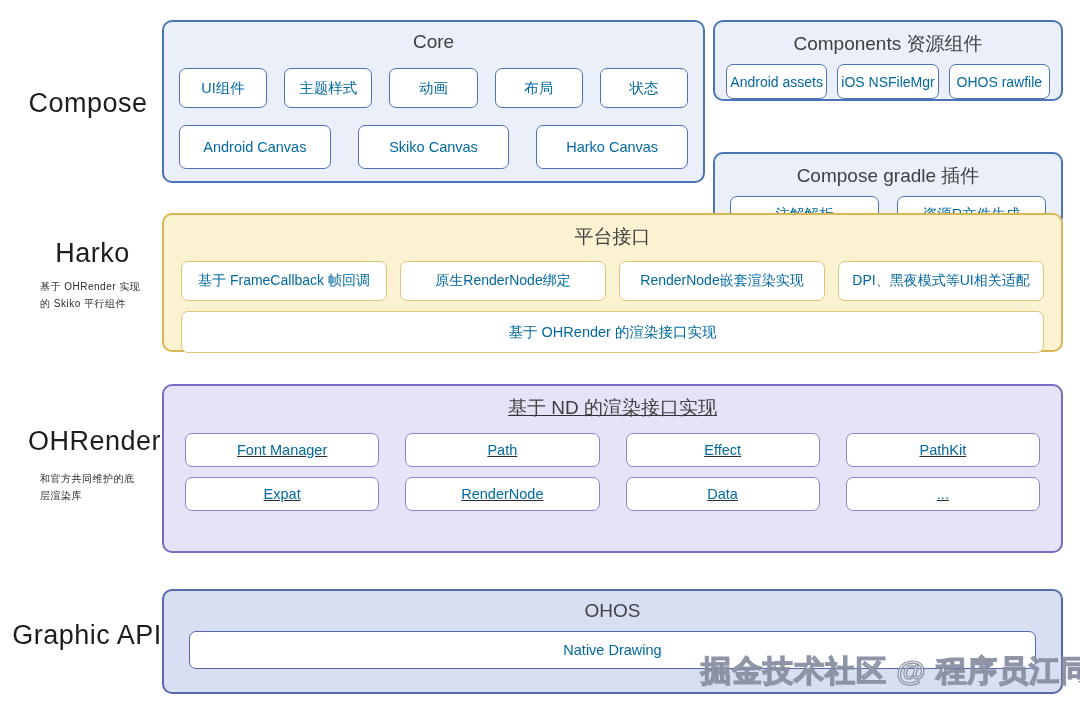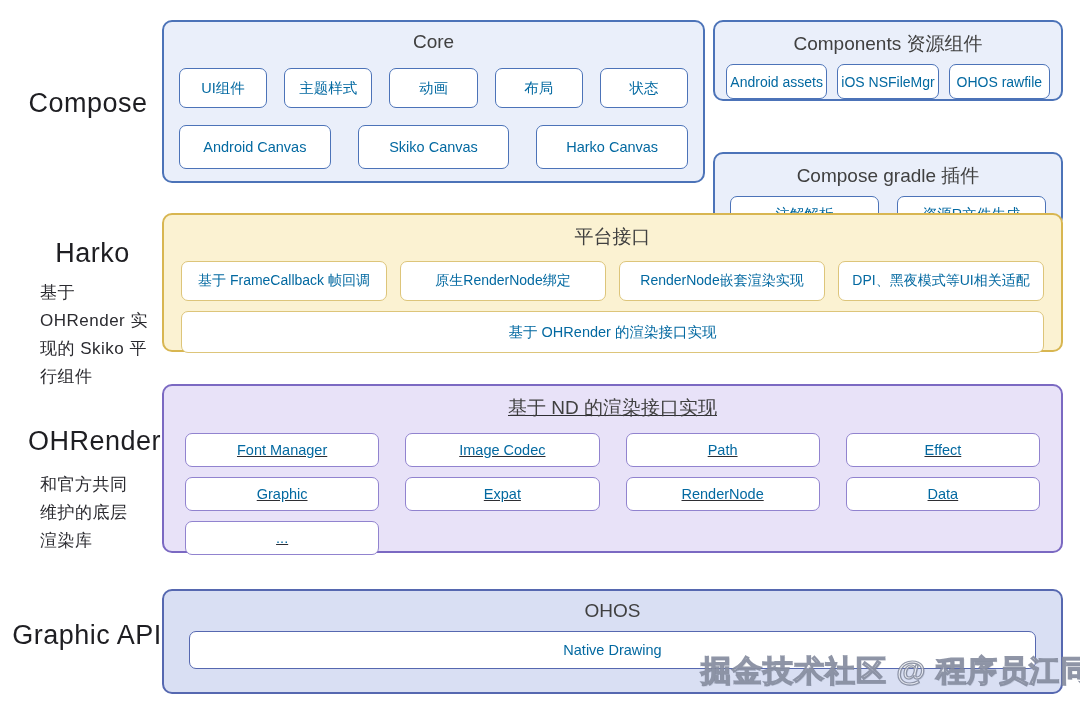--- a/index.html
+++ b/index.html
@@ -2,21 +2,21 @@
 <html><head>
 <meta charset="utf-8">
 <style>
   html,body{margin:0;padding:0;background:#ffffff;}
   .stage{
     position:relative;width:1080px;height:703px;background:#ffffff;overflow:hidden;
     font-family:"Liberation Sans","DejaVu Sans",sans-serif;color:#2e2e33;
   }
   
   .side-label{position:absolute;font-size:27px;color:#1e1e22;text-align:center;letter-spacing:0.5px;}
-  .side-sub{margin-top:10px;font-size:17px;line-height:1.65;color:#2b2b30;text-align:left;}
+  .side-sub{margin-top:10px;font-size:10px;line-height:1.65;color:#2b2b30;text-align:left;}
   
   .panel{position:absolute;border-radius:10px;border:2px solid;box-sizing:border-box;}
   .panel-title{text-align:center;font-size:19px;color:#404040;padding-top:9px;font-weight:400;}
   .row{display:flex;}
   .box{
     background:#ffffff;border:1.5px solid;border-radius:7px;box-sizing:border-box;
     display:flex;align-items:center;justify-content:center;
     font-size:14.5px;color:#0369a1;text-align:center;flex:1;
   }
   
@@ -147,24 +147,23 @@
     </div>
     <div class="row" id="harko-full">
       <div class="box">基于 OHRender 的渲染接口实现</div>
     </div>
   </section>
 
   <section class="panel purple" id="ohrender-panel">
     <div class="panel-title">基于 ND 的渲染接口实现</div>
     <div id="ohrender-grid">
       <div class="box">Font Manager</div>
-      <div class="box">Image Codec</div>
       <div class="box">Path</div>
       <div class="box">Effect</div>
-      <div class="box">Graphic</div>
+      <div class="box">PathKit</div>
       <div class="box">Expat</div>
       <div class="box">RenderNode</div>
       <div class="box">Data</div>
       <div class="box">...</div>
     </div>
   </section>
 
   <section class="panel peri" id="graphic-panel">
     <div class="panel-title">OHOS</div>
     <div class="row" id="graphic-box-wrap">

